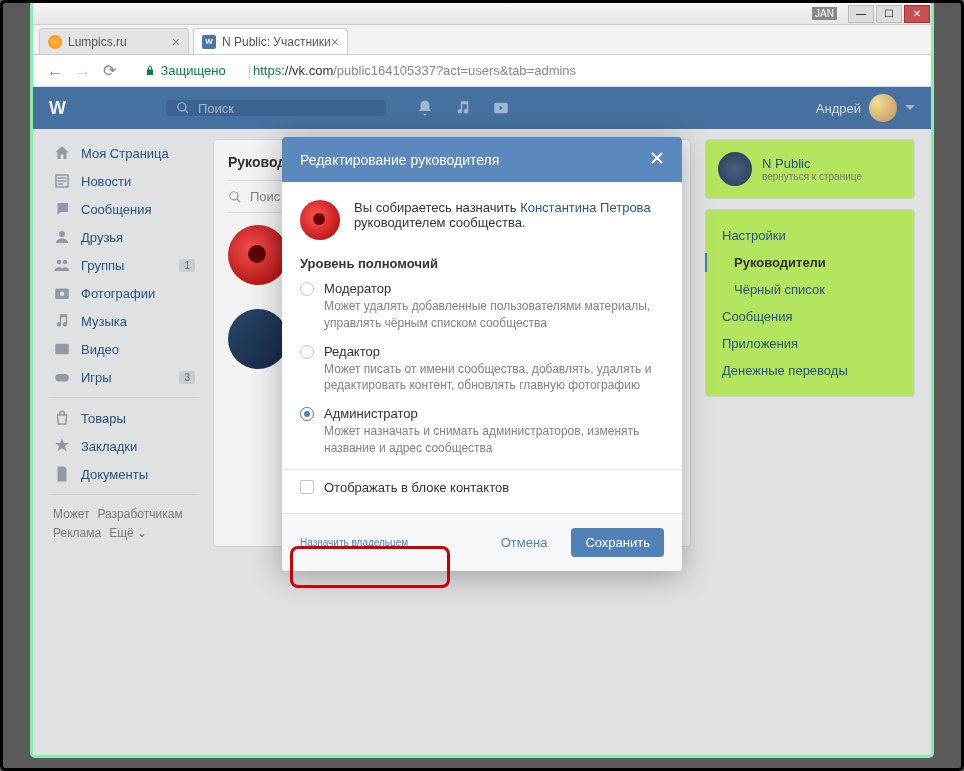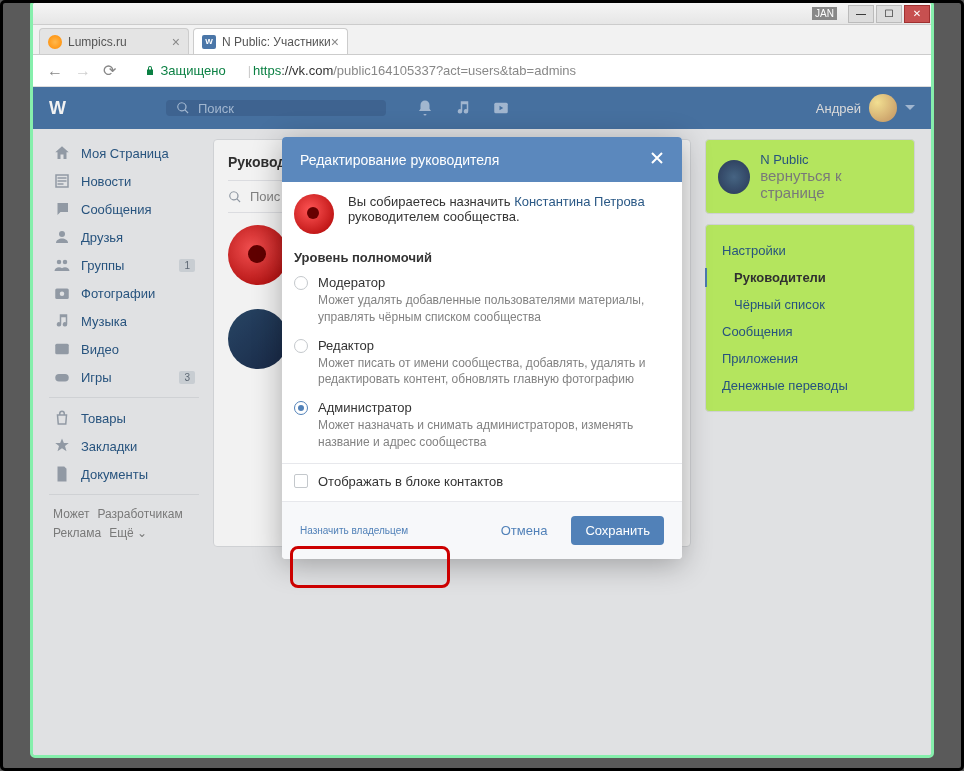--- a/index.html
+++ b/index.html
@@ -56,32 +56,32 @@
 .vk-main .mava { width: 60px; height: 60px; border-radius: 50%; }
 .vk-main .mava.red { background: radial-gradient(circle at 40% 40%, #ff5555, #aa0000); position: relative; }
 .vk-main .mava.red::after { content:''; position:absolute; width:18px; height:18px; background:#600; border-radius:50%; top:20px; left:20px; }
 .vk-main .mava.tree { background: linear-gradient(135deg,#2a4a6a,#1a2a4a); }
 
 .vk-right { width: 210px; display: flex; flex-direction: column; gap: 10px; }
 .vk-right .card { background: #bef264; border: 1px solid #dbdde0; border-radius: 4px; padding: 12px; font-size: 13px; }
 .vk-right .community { display: flex; gap: 10px; align-items: center; }
 .vk-right .community .cava { width: 34px; height: 34px; border-radius: 50%; background: radial-gradient(circle,#4a6a8a,#2a3a5a); }
 .vk-right .community .ctitle { color: #2a5885; font-weight: 500; }
-.vk-right .community .csub { color: #808080; font-size: 15px; }
+.vk-right .community .csub { color: #808080; font-size: 10px; }
 .vk-right .menu a { display: block; padding: 6px 4px; color: #2a5885; font-size: 13px; }
 .vk-right .menu a.sub { padding-left: 16px; }
 .vk-right .menu a.active { font-weight: bold; color: #333; position: relative; }
 .vk-right .menu a.active::before { content:''; position:absolute; left:-13px; top:4px; bottom:4px; width:2px; background:#5181b8; }
 
 
 .overlay { position: absolute; top: 0; left: 0; right: 0; bottom: 0; background: rgba(0,0,0,0.05); display: flex; align-items: flex-start; justify-content: center; padding-top: 50px; }
 .modal { width: 400px; background: #fff; border-radius: 4px; box-shadow: 0 5px 30px rgba(0,0,0,0.3); overflow: hidden; }
 .modal-head { background: #5b88bd; color: #fff; padding: 14px 18px; display: flex; align-items: center; font-size: 14px; }
 .modal-head .mclose { margin-left: auto; cursor: pointer; }
-.modal-body { padding: 12px; font-size: 13px; color: #333; }
+.modal-body { padding: 18px; font-size: 13px; color: #333; }
 .modal-intro { display: flex; gap: 14px; margin-bottom: 16px; }
 .modal-intro .iava { width: 40px; height: 40px; border-radius: 50%; background: radial-gradient(circle at 40% 40%, #ff5555, #aa0000); position: relative; flex-shrink: 0; }
 .modal-intro .iava::after { content:''; position:absolute; width:12px; height:12px; background:#600; border-radius:50%; top:13px; left:13px; }
 .modal-intro .itext .link { color: #2a5885; }
 .modal-body h4 { font-size: 13px; font-weight: bold; margin-bottom: 10px; }
 .radio-opt { display: flex; gap: 10px; margin-bottom: 12px; }
 .radio-opt .r { width: 14px; height: 14px; border: 1px solid #c4c8cc; border-radius: 50%; margin-top: 1px; flex-shrink: 0; position: relative; }
 .radio-opt .r.checked { border-color: #5181b8; }
 .radio-opt .r.checked::after { content:''; position:absolute; width:6px; height:6px; background:#5181b8; border-radius:50%; top:3px; left:3px; }
 .radio-opt .lbl { color: #333; }

